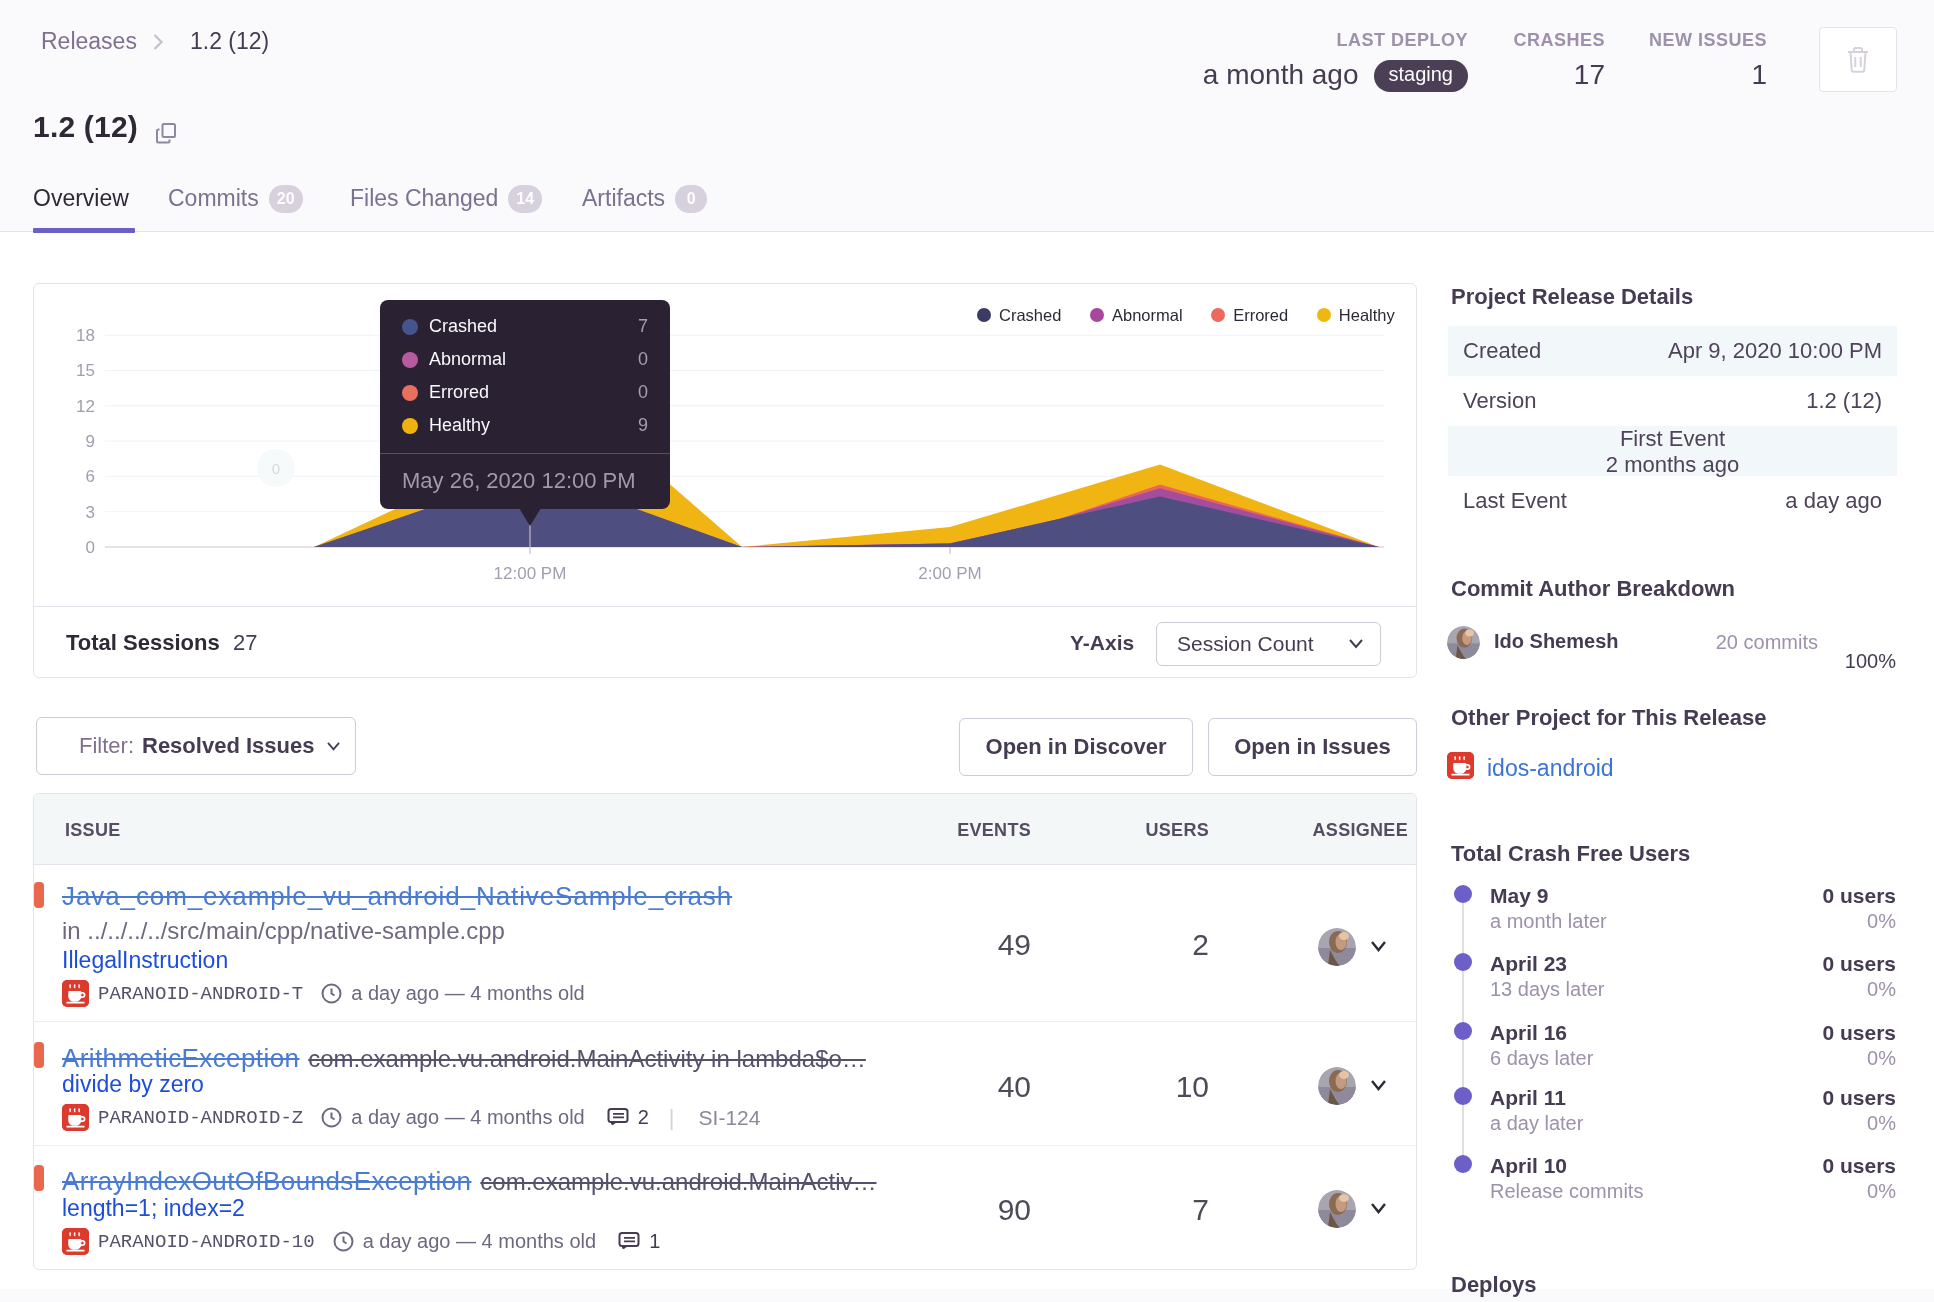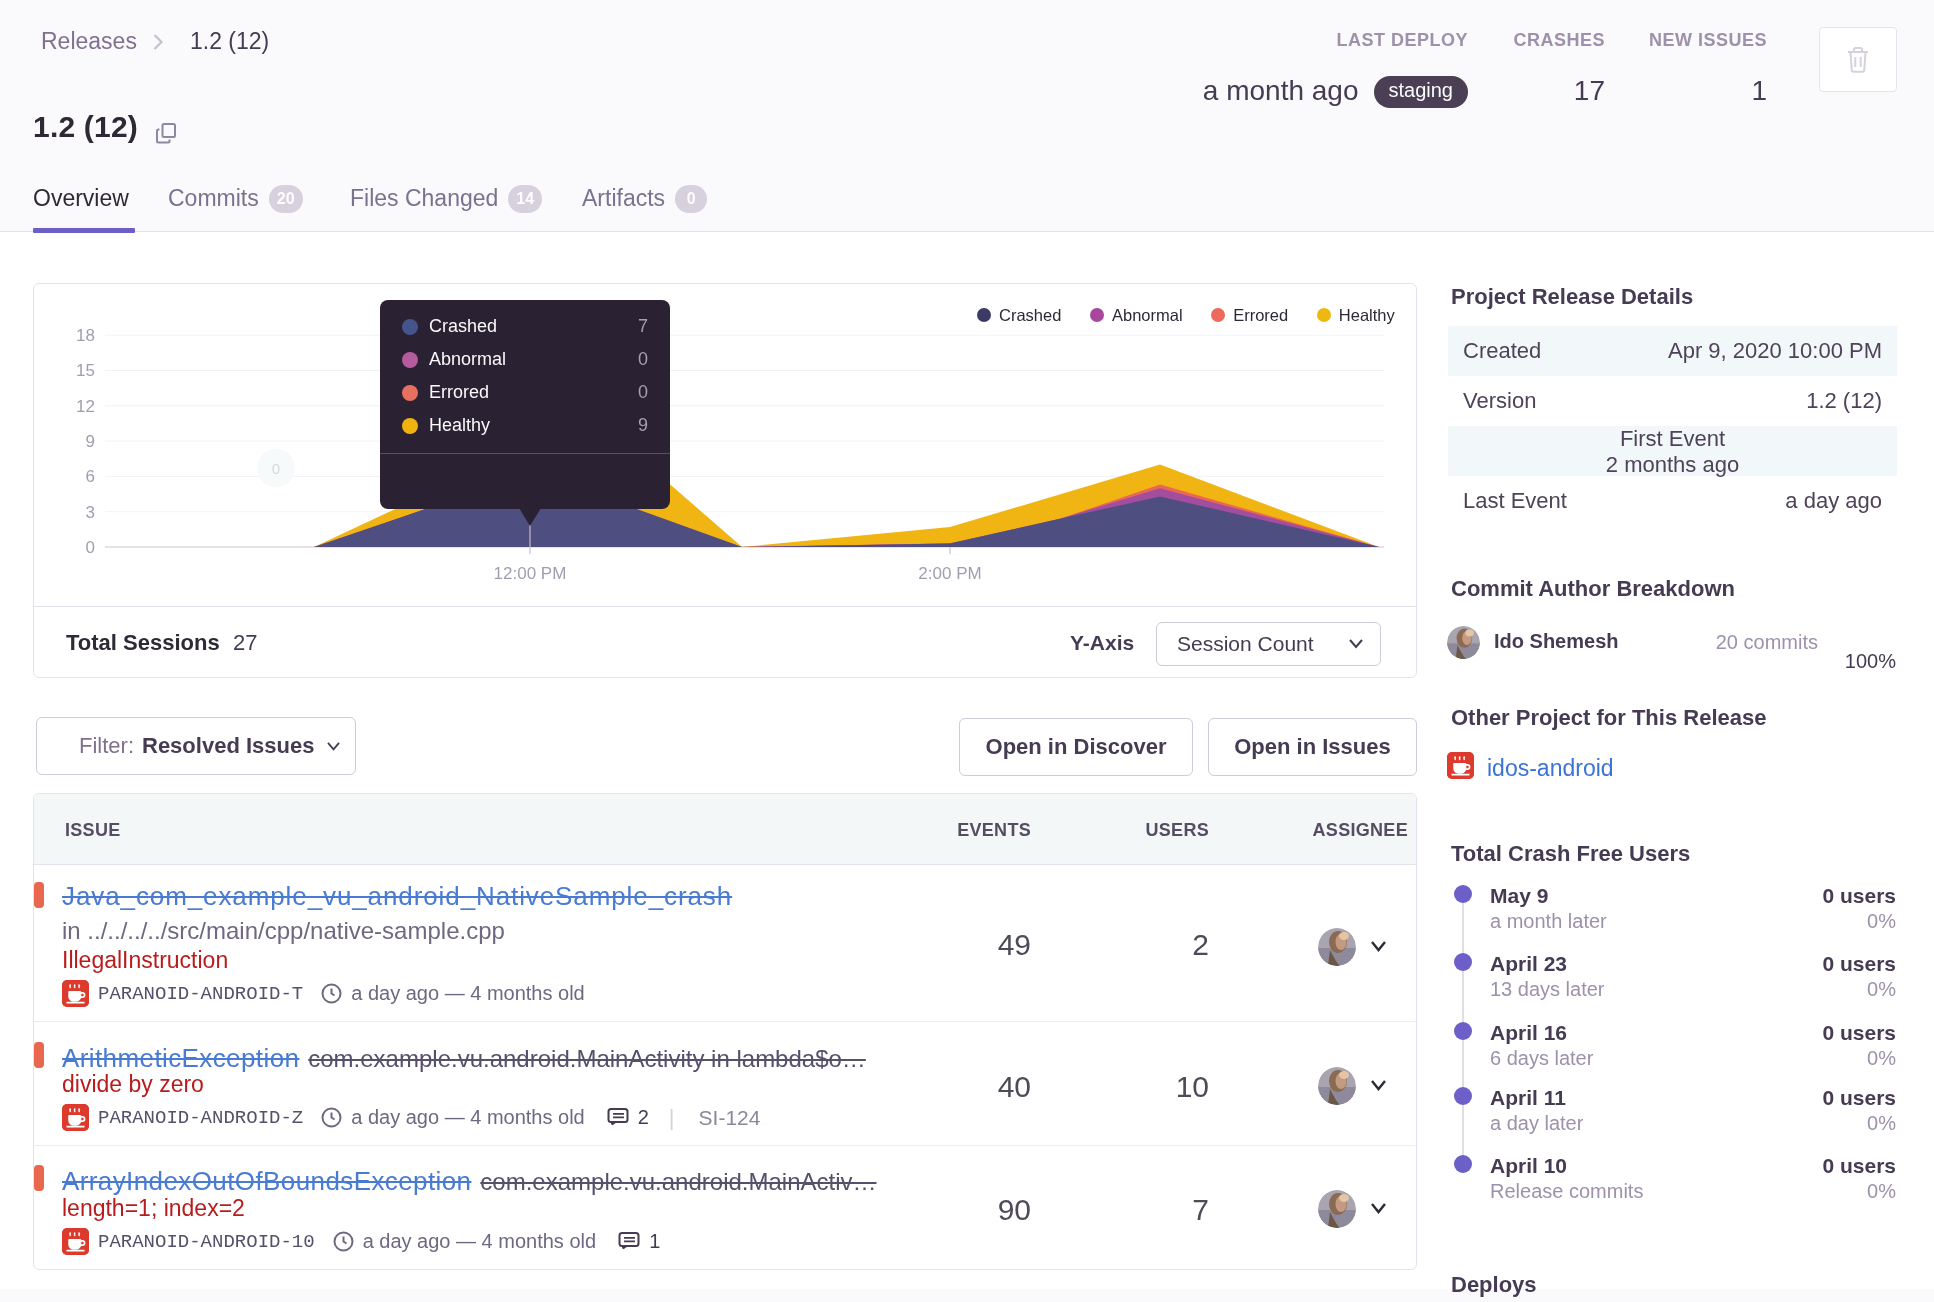--- a/index.html
+++ b/index.html
@@ -5,21 +5,21 @@
 * { margin:0; padding:0; box-sizing:border-box; }
 html,body { width:1934px; height:1302px; background:#faf9fb; font-family:"Liberation Sans",sans-serif; position:relative; overflow:hidden; }
 .abs { position:absolute; }
 .white-bg { left:0; top:232px; width:1934px; height:1057px; background:#ffffff; }
 
 .crumb { left:33px; top:28px; font-size:23px; color:#80708f;margin-left:8px; }
 .title { left:33px; top:110px; font-size:30px; font-weight:600; color:#2f2936; letter-spacing:0.2px;}
 .copy-ic { left:155px; top:122px; }
 .hstat { top:30px; text-align:right; }
 .hstat .lbl { font-size:18px; font-weight:700; color:#9d91ab; letter-spacing:0.5px; }
-.hstat .val { font-size:28px; color:#453b52; margin-top:24px; }
+.hstat .val { font-size:28px; color:#453b52; margin-top:8px; }
 .trash-btn { left:1819px; top:27px; width:78px; height:65px; background:#fff; border:1px solid #e7e1ec; border-radius:4px; display:flex; align-items:center; justify-content:center; }
 .pill-staging { display:inline-block; background:#4a3f55; color:#fdfcfe; font-size:20px; border-radius:17px; padding:3px 15px 6px; vertical-align:3px; margin-left:15px;}
 
 .tabbar-line { left:0; top:231px; width:1934px; height:1px; background:#e7e1ec; }
 .tab { top:185px; font-size:23px; color:#7a7290; }
 .tab.active { color:#2f2936; }
 .tab-underline { left:33px; top:228px; width:102px; height:5px; background:#6c5fc7; border-radius:1px; }
 .tbadge { display:inline-block; background:#d7d1de; color:#fdfcfe; font-weight:700; font-size:16px; border-radius:14px; min-width:32px; height:28px; line-height:28px; text-align:center; margin-left:10px; vertical-align:2px; padding:0 8px;}
 
 .card { left:33px; top:283px; width:1384px; height:395px; background:#fff; border:1px solid #e7e1ec; border-radius:6px; }
@@ -47,21 +47,21 @@
 .filter-btn { left:36px; top:717px; width:320px; justify-content:flex-start; padding-left:42px; font-weight:400; color:#80708f;}
 .filter-btn b { color:#453b52; margin-left:8px; font-weight:700;}
 
 .itable { left:33px; top:793px; width:1384px; height:477px; background:#fff; border:1px solid #e7e1ec; border-radius:6px; }
 .ithead { left:34px; top:794px; width:1382px; height:71px; background:#f3f7f8; border-bottom:1px solid #e7e1ec; border-radius:6px 6px 0 0; }
 .ith { top:820px; font-size:18px; font-weight:700; color:#564d63; letter-spacing:0.3px; }
 .lvl { width:10px; height:26px; border-radius:4px; background:#e8674d; left:34px; }
 .ilink { font-size:26px; letter-spacing:0.4px; color:#4a7bd2; text-decoration:line-through; text-decoration-thickness:2px; }
 .iculprit { font-size:24px; color:#57506b; text-decoration:line-through; text-decoration-thickness:2px; }
 .igrey { font-size:24px; color:#6f6880; }
-.idark { font-size:23px; color:#b91c1c; }
+.idark { font-size:23px; color:#1d4ed8; }
 .imeta { font-size:21px; color:#6f6880; display:flex; align-items:center; }
 .rowline { left:34px; width:1382px; height:1px; background:#f0ecf3; }
 .bignum { font-size:30px; color:#4f4a58; }
 .avatar38 { width:38px; height:38px; border-radius:50%; overflow:hidden; }
 
 .sb-h { font-size:22px; font-weight:700; color:#453b52; }
 .sbrow { left:1448px; width:449px; height:50px; display:flex; align-items:center; justify-content:space-between; padding:0 15px; font-size:22px; color:#4e4358; }
 .sbrow.shade { background:#f2f8f9; }
 .tl-dot { width:18px; height:18px; border-radius:50%; background:#6C5FC7; left:1454px; }
 .tl-title { left:1490px; font-size:21px; font-weight:700; color:#453b52; }
@@ -179,20 +179,21 @@
       <span class="dot" style="background:#e8705f;"></span>
       <span class="nm">Errored</span>
       <span class="v">0</span>
     </div>
   <div class="tt-row">
       <span class="dot" style="background:#f0b210;"></span>
       <span class="nm">Healthy</span>
       <span class="v">9</span>
     </div>
   <div class="tt-sep"></div>
+  <div class="tt-date">May 26, 2020 12:00 PM</div>
 </div>
 <div class="abs tt-arrow"></div>
 
 <div class="abs card-foot"></div>
 <div class="abs tot-lbl">Total Sessions</div>
 <div class="abs tot-val">27</div>
 <div class="abs yaxis-lbl">Y-Axis</div>
 <div class="abs select-btn">Session Count
   <svg style="position:absolute; right:16px; top:15px;" width="16" height="12" viewBox="0 0 16 12" fill="none" stroke="#453b52" stroke-width="2">
       <path d="M2 2 L8 9 L14 2"></path>

